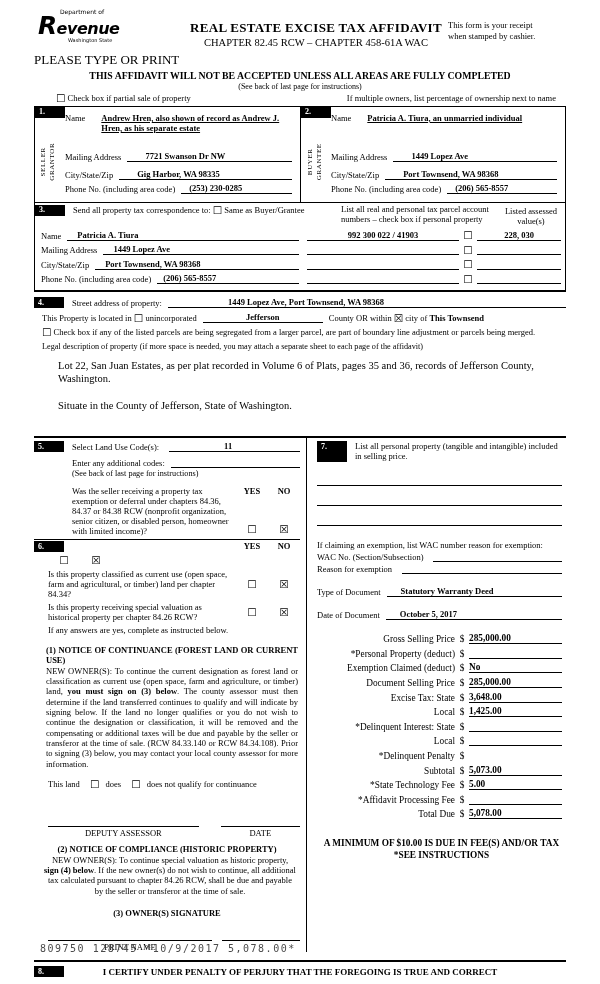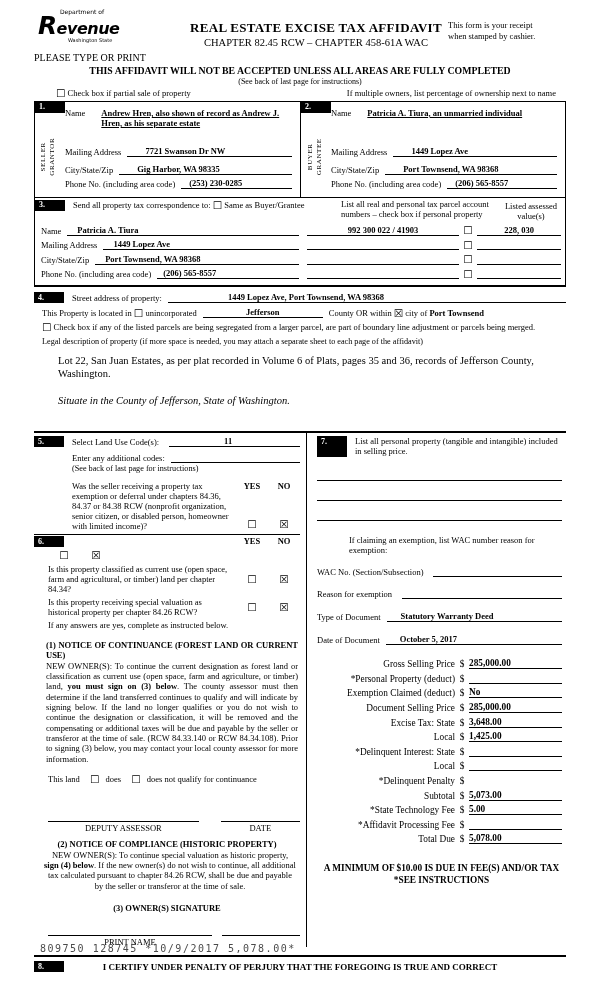--- a/index.html
+++ b/index.html
@@ -14,21 +14,21 @@
   .cb { font-family:"DejaVu Sans", sans-serif; font-size:10.5px; line-height:1; display:inline-block; vertical-align:-1px; }
 
   
   .hdr { display:flex; align-items:flex-start; }
   .hdr-left { width:150px; }
   .logo { padding-left:4px; }
   .logo-dept { font-family:"DejaVu Sans",sans-serif; font-size:6px; margin-left:22px; }
   .logo-name { font-family:"DejaVu Sans",sans-serif; font-weight:bold; font-style:italic; font-size:16px; line-height:0.9; letter-spacing:-0.5px; }
   .logo-name::first-letter { font-size:1.55em; }
   .logo-state { font-family:"DejaVu Sans",sans-serif; font-size:5px; margin-left:30px; }
-  .please-type { margin-top:9px; font-size:10px; }
+  .please-type { margin-top:9px; font-size:13px; }
   .hdr-center { flex:1; text-align:center; padding-top:12px; }
   .title { font-size:13px; font-weight:bold; letter-spacing:0.3px; }
   .subtitle { font-size:10.5px; margin-top:1px; }
   .hdr-right { width:118px; font-size:8.5px; padding-top:12px; line-height:1.25; }
   .warning { text-align:center; font-weight:bold; font-size:9.8px; margin-top:2px; }
   .seeback { text-align:center; font-size:8px; margin-top:1px; }
   .fileno { text-align:right; font-size:8.5px; margin-top:3px; }
 
   .partial-row { display:flex; justify-content:space-between; margin-top:2px; font-size:8.5px; }
   .partial-left { padding-left:22px; }
@@ -65,21 +65,21 @@
   
   .sec4 { margin-top:5px; }
   .s4row1 { display:flex; align-items:flex-end; }
   .s4row1 .numbox { margin-right:8px; }
   .streetval { flex:1; border-bottom:1px solid #000; font-weight:bold; padding-left:60px; }
   .s4row2 { display:flex; align-items:flex-end; margin-top:4px; padding-left:8px; }
   .countyval { width:120px; border-bottom:1px solid #000; text-align:center; font-weight:bold; margin:0 6px; }
   .s4row3 { margin-top:4px; padding-left:8px; }
   .legal-label { margin-top:4px; padding-left:8px; font-size:8.2px; }
   .legal { font-size:10.5px; line-height:1.25; margin:8px 10px 0 24px; }
-  .legal2 { margin-top:14px;font-style:italic; }
+  .legal2 { margin-top:14px; }
 
   
   .twocol { display:flex; border-top:2px solid #000; margin-top:24px; }
   .lcol { width:273px; border-right:1.5px solid #000; padding:3px 6px 0 0; }
   .rcol { flex:1; padding:3px 0 0 10px; }
 
   .s5row { display:flex; align-items:flex-end; }
   .s5row .numbox { margin-right:8px; }
   .s5label { white-space:nowrap; padding-right:10px; }
   .s5code { flex:1; border-bottom:1px solid #000; font-weight:bold; padding-left:55px; }
@@ -108,22 +108,22 @@
   .notice2-body { text-align:center; line-height:1.22; margin:1px 4px 0 10px; }
   .sig3 { text-align:center; font-weight:bold; margin-top:12px; }
   .pn-lines { display:flex; margin:22px 0 0 14px; gap:10px; }
   .pn-l { flex:2.1; border-top:1px solid #000; text-align:center; padding-top:1px; }
   .pn-r { flex:1; border-top:1px solid #000; }
 
   .s7head { display:flex; }
   .s7head .numbox { margin-right:8px; flex-shrink:0; }
   .s7label { line-height:1.2; }
   .s7line { border-bottom:1px solid #000; height:20px; margin-right:4px; }
-  .exnote { margin-top:14px;margin-left:32px; }
-  .wacrow { display:flex; align-items:flex-end; margin-top:12px; }
+  .exnote { margin-top:14px; }
+  .wacrow { display:flex; align-items:flex-end; margin-top:2px; }
   .wacrow .flabel { padding-right:10px; }
   .wac-ul { flex:1; border-bottom:1px solid #000; min-height:10px; margin-right:4px; }
   .docrow { display:flex; align-items:flex-end; margin-top:12px; }
   .docval { flex:1; border-bottom:1px solid #000; font-weight:bold; padding-left:14px; margin-right:4px; }
 
   .money { margin-top:10px; font-size:9.3px; }
   .mrow { display:flex; align-items:flex-end; height:14.6px; }
   .mlabel { width:138px; text-align:right; white-space:nowrap;margin-top:8px; }
   .dollar { width:14px; text-align:center; }
   .mval { flex:1; border-bottom:1px solid #000; text-align:left; font-weight:bold; padding-right:8px; margin-right:4px; min-height:10px; }
@@ -273,21 +273,21 @@
       <span class="streetval">1449 Lopez Ave, Port Townsend, WA  98368</span>
     </div>
     <div class="s4row2">
       <span>This Property is located in</span>&nbsp;
       <span class="cb">☐</span>&nbsp;
       <span>unincorporated</span>
       <span class="countyval">Jefferson</span>
       <span>County OR  within</span>&nbsp;
       <span class="cb">☒</span>&nbsp;
       <span>city of</span>&nbsp;
-      <span class="b">Port Townsend</span>
+      <span class="b">This Townsend</span>
     </div>
     <div class="s4row3">
       <span class="cb">☐</span>
       <span>Check box if any of the listed parcels are being segregated from a larger parcel, are part of boundary line adjustment or parcels being merged.</span>
     </div>
     <div class="legal-label">Legal description of property (if more space is needed, you may attach a separate sheet to each page of the affidavit)</div>
     <div class="legal">Lot 22, San Juan Estates, as per plat recorded in Volume 6 of Plats, pages 35 and 36, records of Jefferson County, Washington.</div>
     <div class="legal legal2">Situate in the County of Jefferson, State of Washington.</div>
   </div>
 

